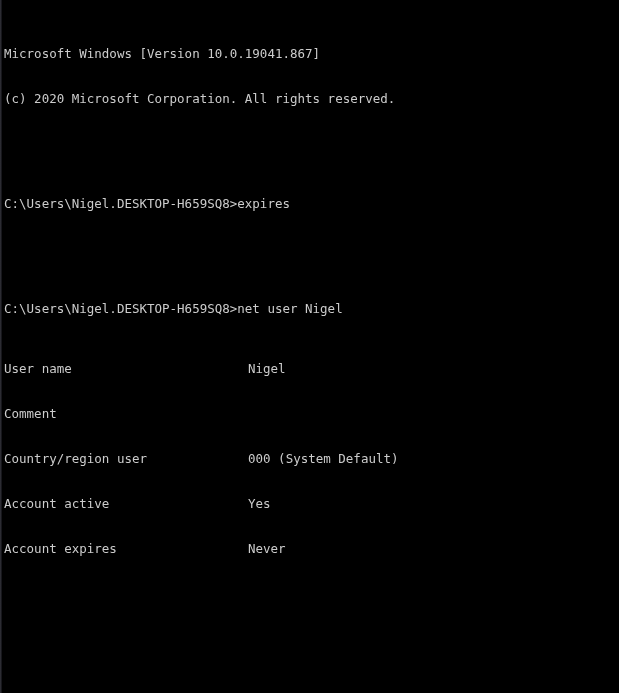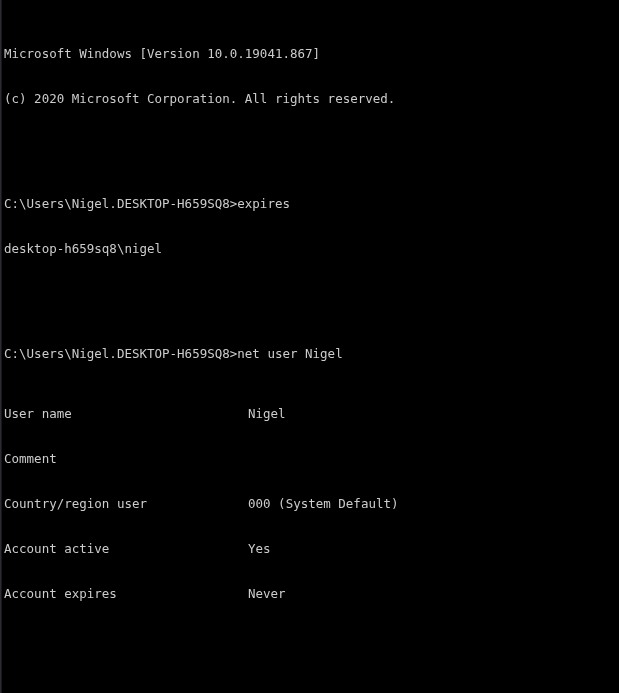--- a/index.html
+++ b/index.html
@@ -62,21 +62,20 @@
 
   <div id="left-edge-strip"></div>
 
   <div id="console-text">
 
     <span class="line">Microsoft Windows [Version 10.0.19041.867]</span>
     <span class="line">(c) 2020 Microsoft Corporation. All rights reserved.</span>
     <span class="line blank"> </span>
 
     <span class="line"><span>C:\Users\Nigel.DESKTOP-H659SQ8&gt;</span><span>expires</span></span>
-    <span class="line">desktop-h659sq8\nigel</span>
     <span class="line blank"> </span>
 
     <span class="line"><span>C:\Users\Nigel.DESKTOP-H659SQ8&gt;</span><span>net user Nigel</span></span>
 
     <span class="line"><span class="lbl">User name</span><span class="val">Nigel</span></span>
     <span class="line"><span class="lbl">Comment</span><span class="val"></span></span>
     <span class="line"><span class="lbl">Country/region user</span><span class="val">000 (System Default)</span></span>
     <span class="line"><span class="lbl">Account active</span><span class="val">Yes</span></span>
     <span class="line"><span class="lbl">Account expires</span><span class="val">Never</span></span>
     

